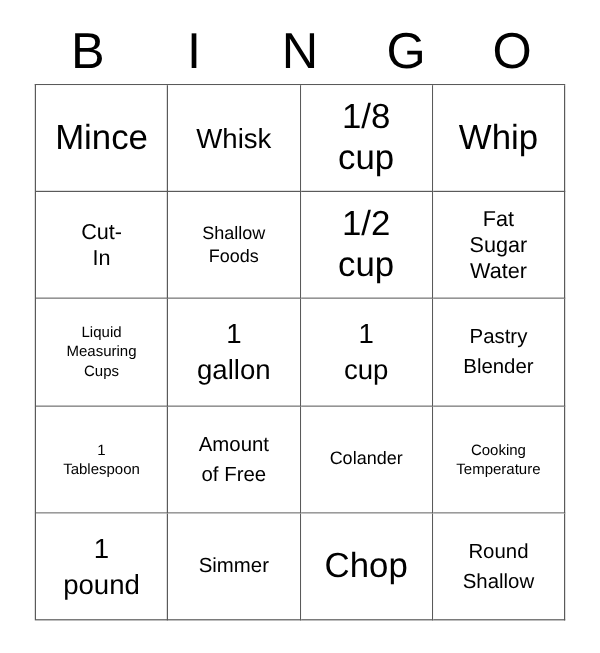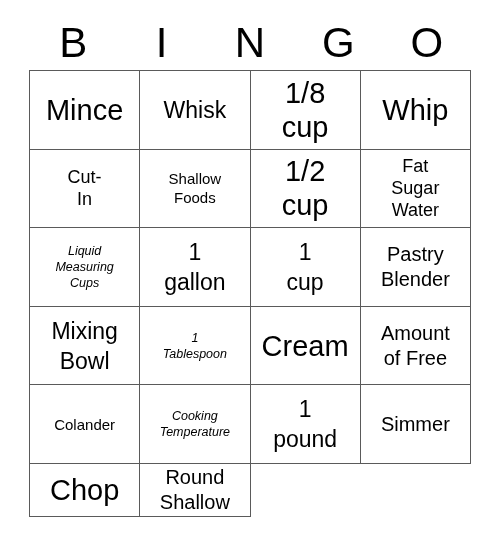--- a/index.html
+++ b/index.html
@@ -67,24 +67,24 @@
   .cell-text {
     display: block;
     width: 100%;
     text-align: center;
     white-space: pre-line;
     color: #000000;
   }
   
   .sz-xl .cell-text { font-size: 29px; line-height: 34px; }
   .sz-lg .cell-text { font-size: 23px; line-height: 30px; }
-  .sz-md .cell-text { font-size: 20px; line-height: 25px; }
+  .sz-md .cell-text { font-size: 17px; line-height: 25px; }
   .sz-sm .cell-text { font-size: 18px; line-height: 22px; text-align: center; }
   .sz-xs .cell-text { font-size: 15px; line-height: 19px; }
-  .sz-xxs .cell-text { font-size: 12.5px; line-height: 16px; font-style: italic; }
+  .sz-xxs .cell-text { font-size: 12.5px; line-height: 16px; }
 </style>
 </head>
 <body>
 
 <div id="card">
 
   <div id="header-row">
     <div class="header-letter">B</div>
     <div class="header-letter">I</div>
     <div class="header-letter">N</div>
@@ -137,30 +137,23 @@
       </div>
     <div class="cell sz-lg">
         <span class="cell-text">1
 cup</span>
       </div>
     <div class="cell sz-md">
         <span class="cell-text">Pastry
 Blender</span>
       </div>
 
-    <div class="cell sz-lg">
-        <span class="cell-text">Mixing
-Bowl</span>
-      </div>
     <div class="cell sz-xxs">
         <span class="cell-text">1
 Tablespoon</span>
-      </div>
-    <div class="cell sz-xl">
-        <span class="cell-text">Cream</span>
       </div>
     <div class="cell sz-md">
         <span class="cell-text">Amount
 of Free</span>
       </div>
     <div class="cell sz-xs">
         <span class="cell-text">Colander</span>
       </div>
 
     <div class="cell sz-xxs">

